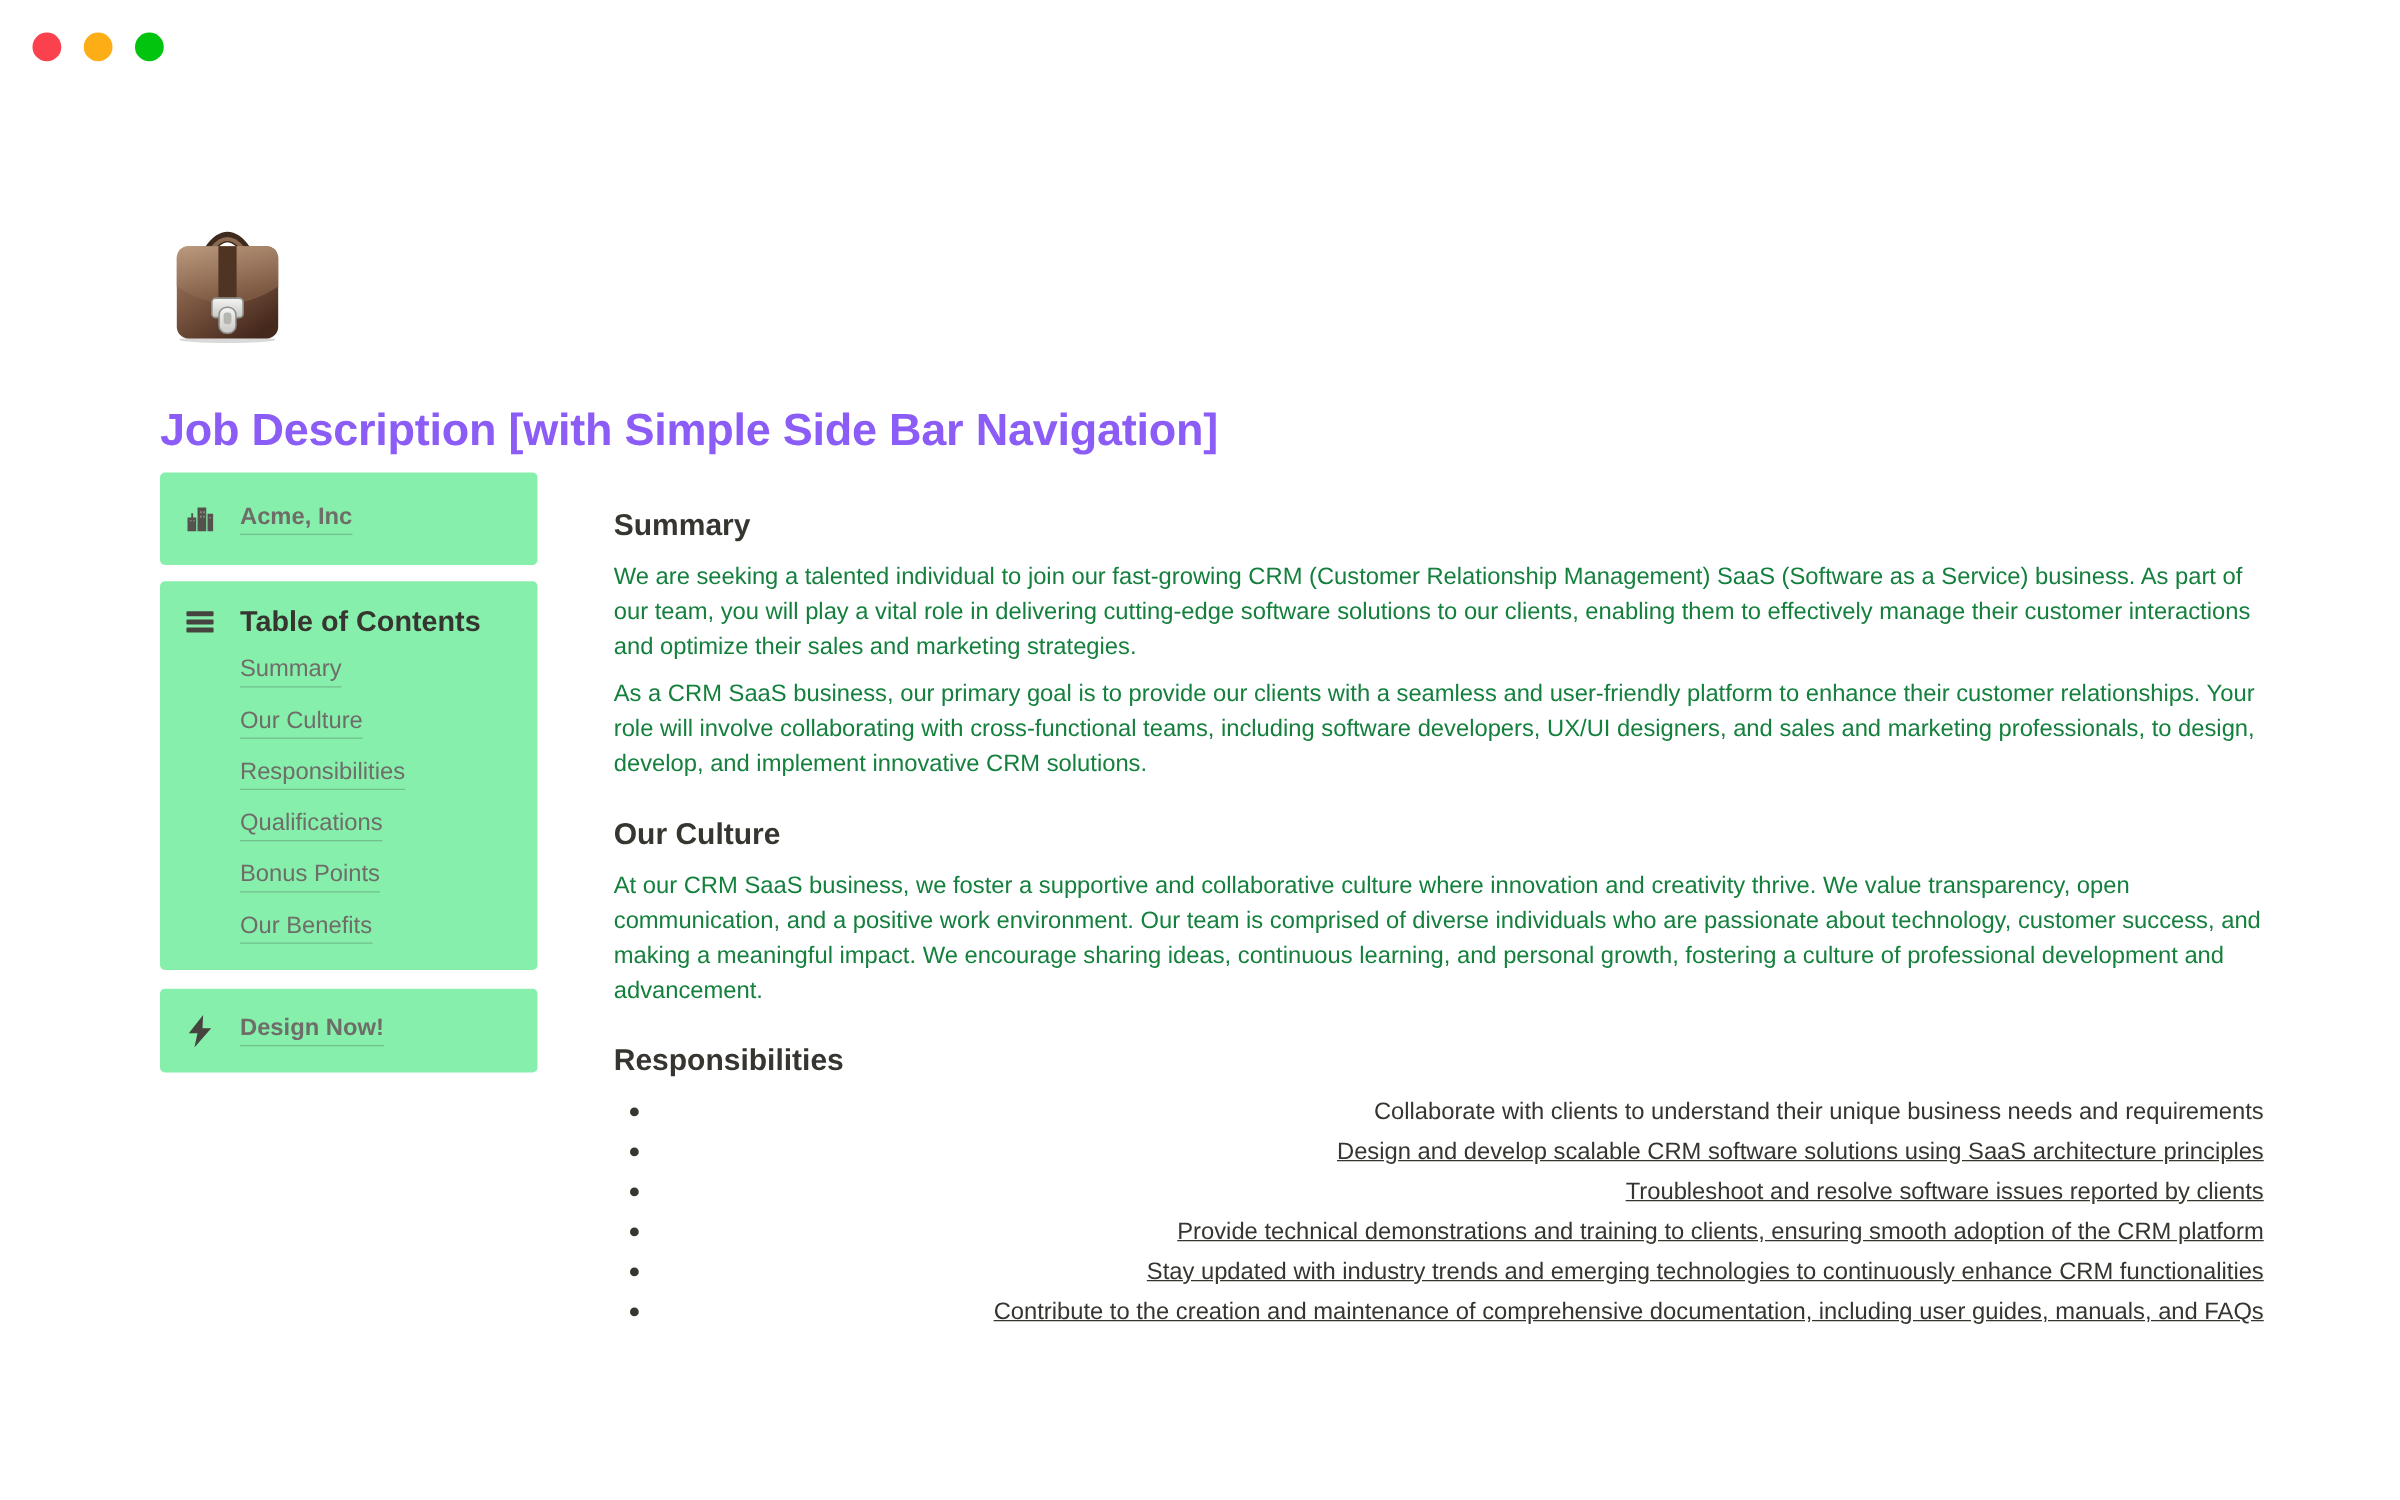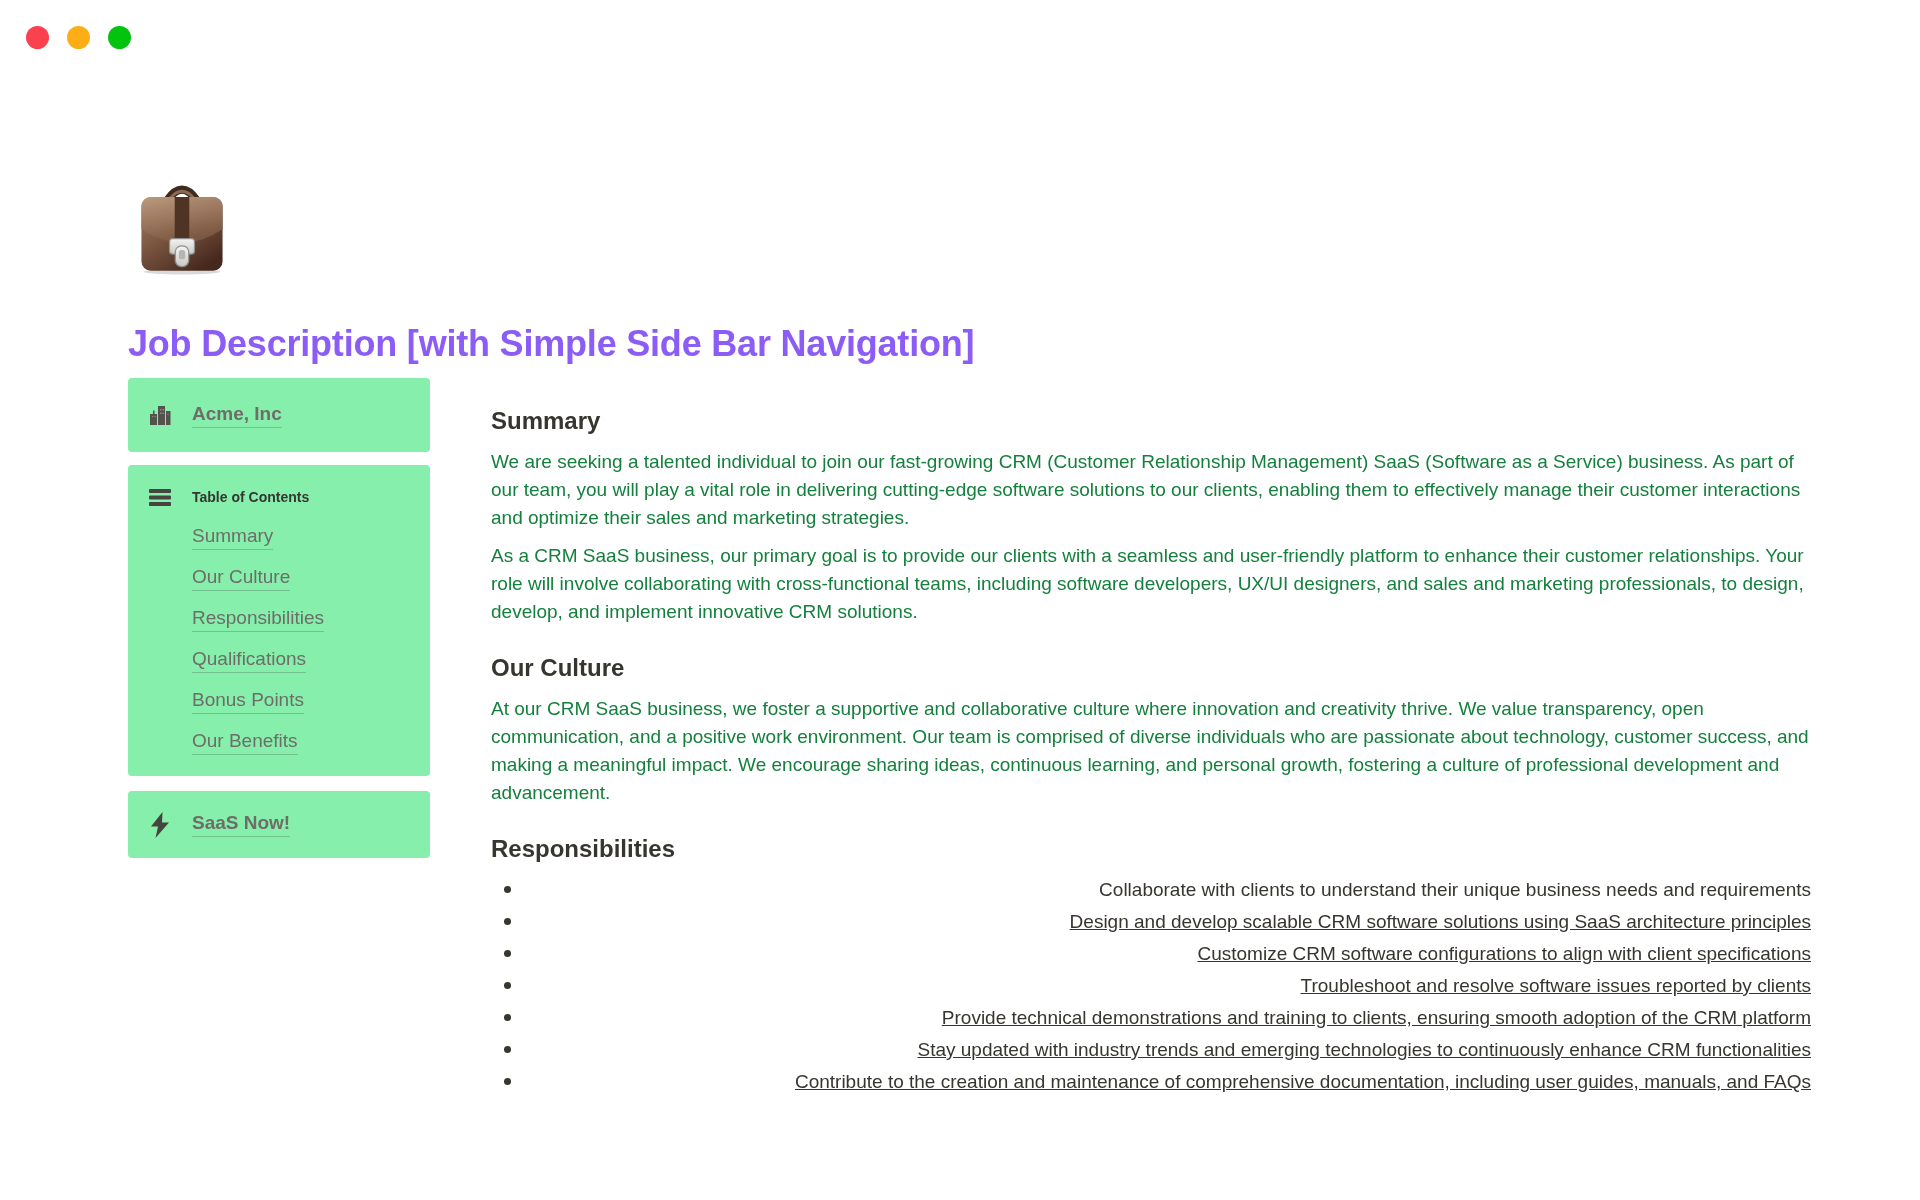--- a/index.html
+++ b/index.html
@@ -83,21 +83,21 @@
     color: #6e6d68;
     font-weight: 700;
     font-size: 19px;
     text-decoration: none;
     border-bottom: 1.5px solid rgba(55,53,47,0.25);
     padding-bottom: 2px;
     cursor: pointer;
   }
 
   .toc-header { display: flex; align-items: center; gap: 20px; margin-bottom: 10px; }
-  .toc-header-label { font-size: 14px; font-weight: 700; color: #37352f; line-height: 24px; }
+  .toc-header-label { font-size: 23px; font-weight: 700; color: #37352f; line-height: 24px; }
   .toc-links { padding-left: 44px; }
   .toc-link-row { margin-top: 16px; }
   .toc-link {
     display: inline-block;
     color: #6e6d68;
     font-size: 19px;
     line-height: 21px;
     text-decoration: none;
     border-bottom: 1.5px solid rgba(55,53,47,0.25);
     padding-bottom: 3px;
@@ -217,21 +217,21 @@
         <div class="toc-link-row"><a class="toc-link">Our Benefits</a></div>
       </div>
     </div>
 
     <div class="side-box row box-apply">
       <span class="side-icon">
         <svg width="20" height="26" viewBox="0 0 20 26" xmlns="http://www.w3.org/2000/svg">
           <path fill="#46443f" d="M12.5 0 L1 14.5 h7 L5.5 26 L19 10.5 h-7 z"></path>
         </svg>
       </span>
-      <a class="side-link">SaaS Now!</a>
+      <a class="side-link">Design Now!</a>
     </div>
 
   </div>
 
   <div class="main-col">
 
     <section class="doc-section">
       <h3 class="section-heading">Summary</h3>
       <p class="doc-paragraph">We are seeking a talented individual to join our fast-growing CRM (Customer Relationship Management) SaaS (Software as a Service) business. As part of our team, you will play a vital role in delivering cutting-edge software solutions to our clients, enabling them to effectively manage their customer interactions and optimize their sales and marketing strategies.</p>
       <p class="doc-paragraph">As a CRM SaaS business, our primary goal is to provide our clients with a seamless and user-friendly platform to enhance their customer relationships. Your role will involve collaborating with cross-functional teams, including software developers, UX/UI designers, and sales and marketing professionals, to design, develop, and implement innovative CRM solutions.</p>
@@ -240,21 +240,20 @@
     <section class="doc-section">
       <h3 class="section-heading">Our Culture</h3>
       <p class="doc-paragraph">At our CRM SaaS business, we foster a supportive and collaborative culture where innovation and creativity thrive. We value transparency, open communication, and a positive work environment. Our team is comprised of diverse individuals who are passionate about technology, customer success, and making a meaningful impact. We encourage sharing ideas, continuous learning, and personal growth, fostering a culture of professional development and advancement.</p>
     </section>
 
     <section class="doc-section">
       <h3 class="section-heading">Responsibilities</h3>
       <ul class="bullet-list">
         <li class="bullet-item">Collaborate with clients to understand their unique business needs and requirements</li>
         <li class="bullet-item">Design and develop scalable CRM software solutions using SaaS architecture principles</li>
-        <li class="bullet-item">Customize CRM software configurations to align with client specifications</li>
         <li class="bullet-item">Troubleshoot and resolve software issues reported by clients</li>
         <li class="bullet-item">Provide technical demonstrations and training to clients, ensuring smooth adoption of the CRM platform</li>
         <li class="bullet-item">Stay updated with industry trends and emerging technologies to continuously enhance CRM functionalities</li>
         <li class="bullet-item">Contribute to the creation and maintenance of comprehensive documentation, including user guides, manuals, and FAQs</li>
       </ul>
     </section>
 
   </div>
 </div>
 

